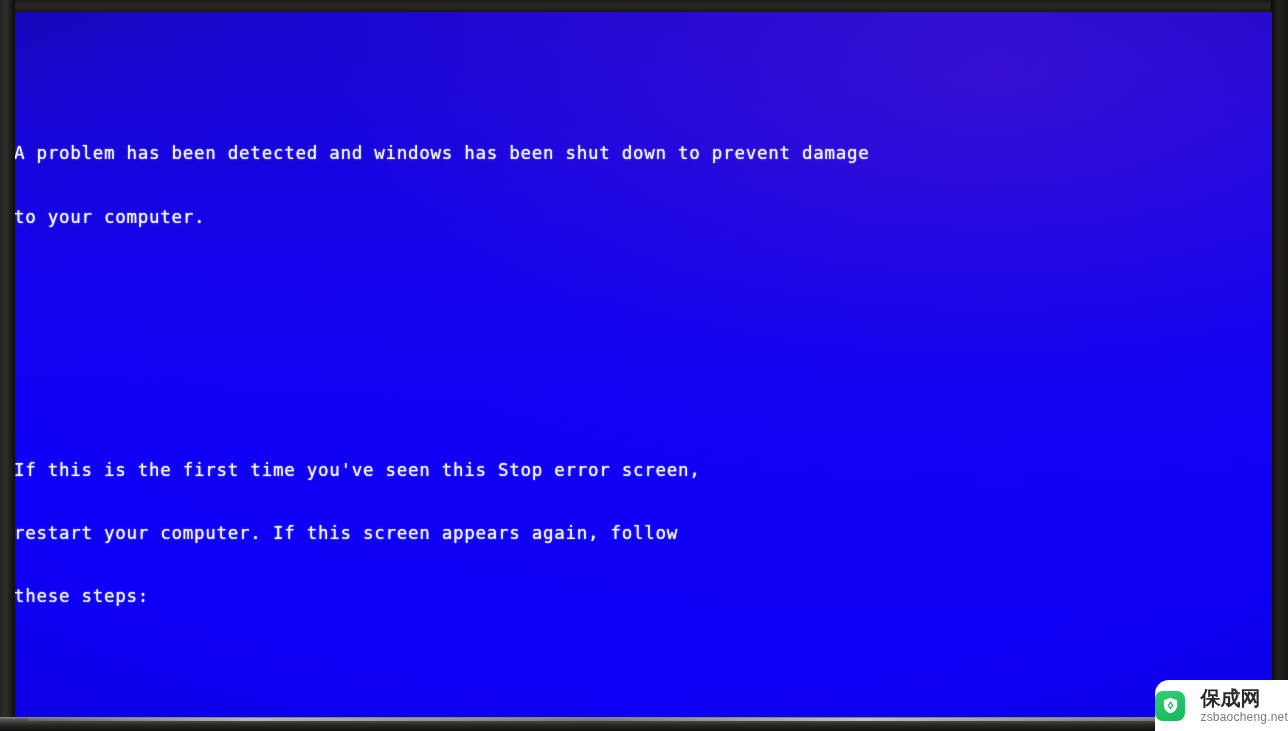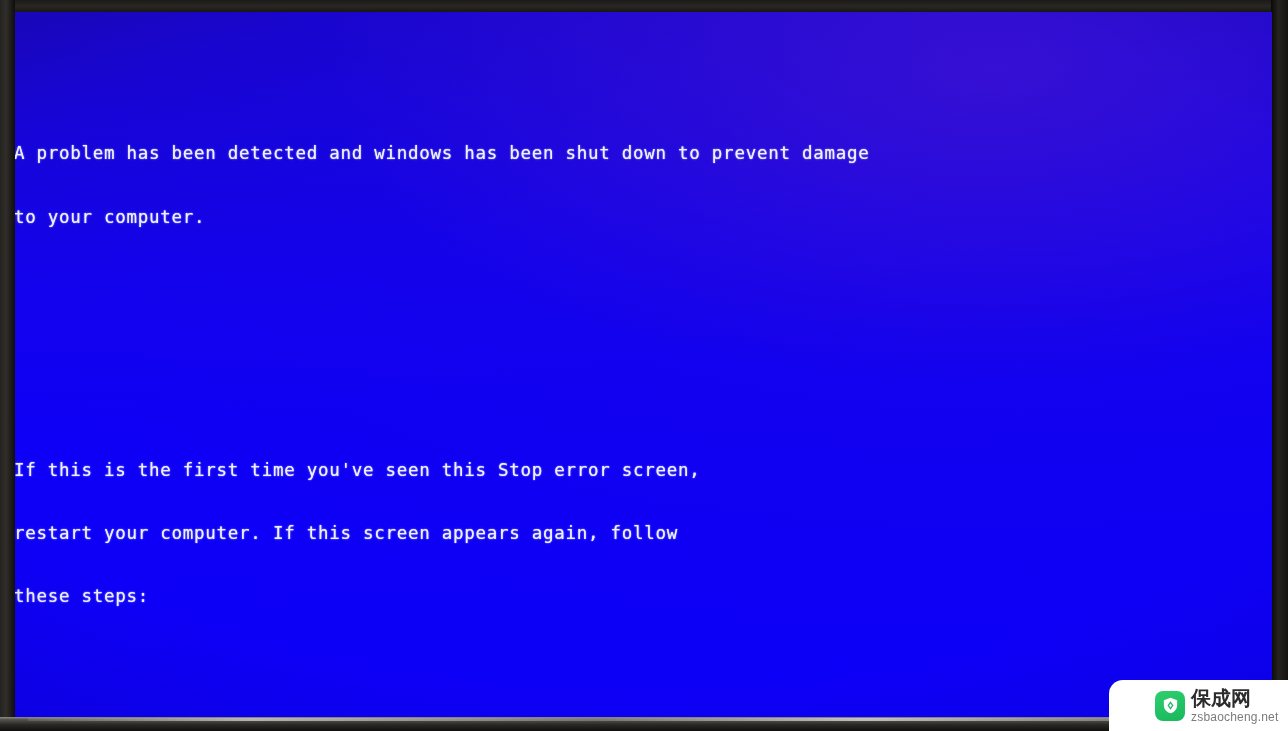--- a/index.html
+++ b/index.html
@@ -100,23 +100,22 @@
   #watermark {
     position: absolute;
     right: 0px;
     bottom: 0px;
     width: 133px;
     height: 51px;
     background: #ffffff;
     border-top-left-radius: 14px;
     display: flex;
     align-items: center;
-    justify-content: flex-start;
+    justify-content: space-between;
     gap: 6px;
-    padding-left: 46px;
   }
   .wm-logo {
     width: 30px; height: 30px;
     border-radius: 8px;
     background: linear-gradient(160deg, #2fcf6f 0%, #16b85c 100%);
     display: flex; align-items: center; justify-content: center;
     flex: none;
   }
   .wm-logo svg { display: block; }
   .wm-textcol {

